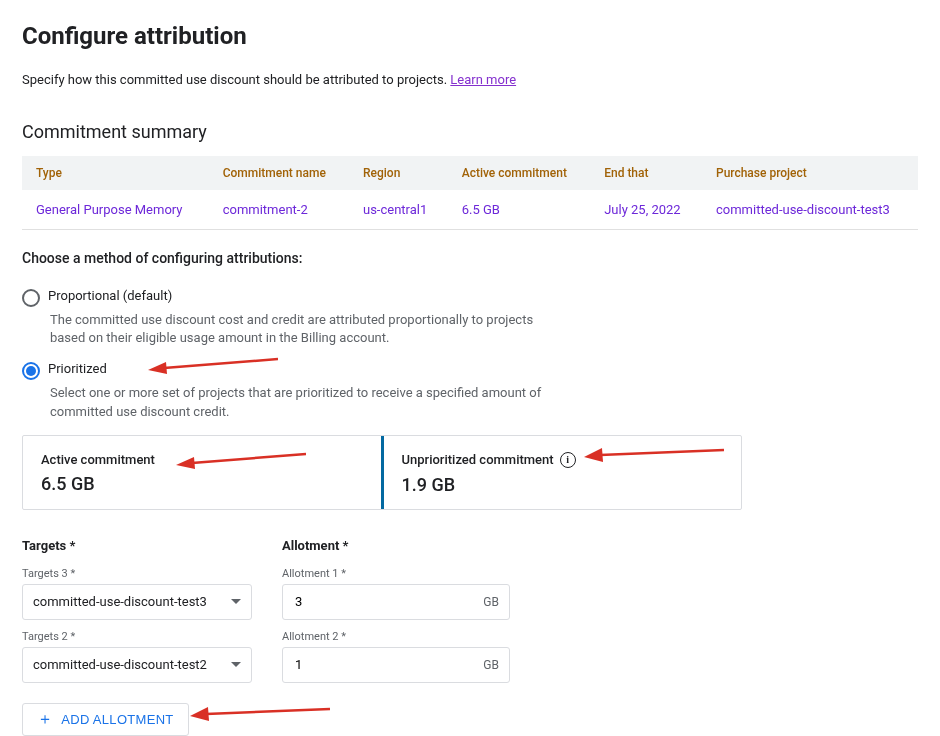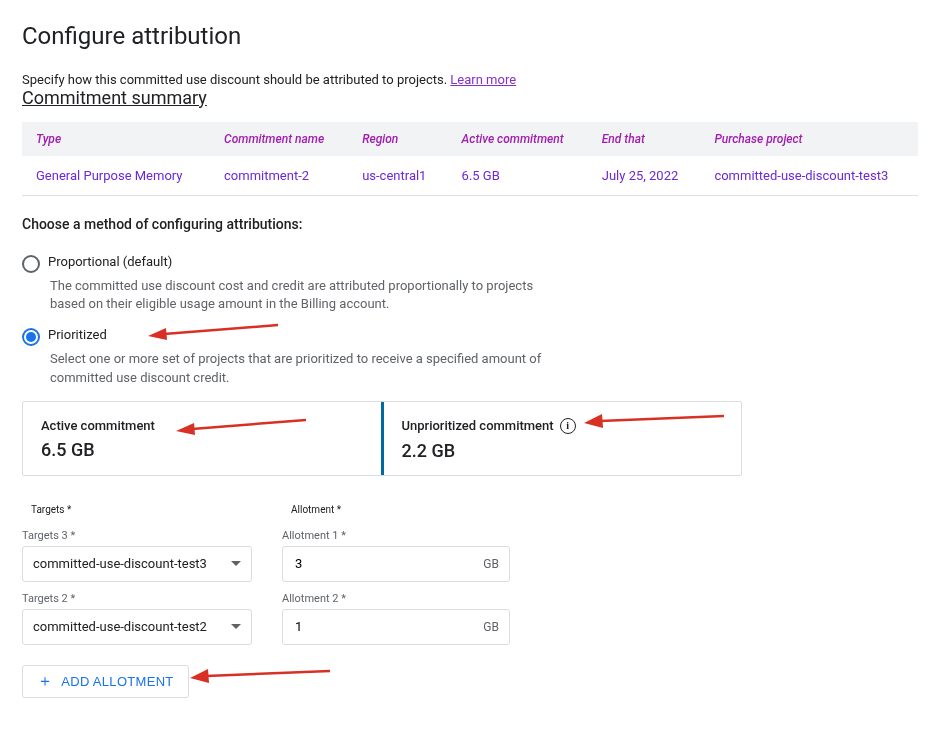--- a/index.html
+++ b/index.html
@@ -7,48 +7,46 @@
     margin: 0;
     padding: 22px;
     font-family: Roboto, "Helvetica Neue", Arial, sans-serif;
     color: #202124;
     font-size: 13px;
     background: #fff;
     width: 940px;
   }
   h1 {
     font-size: 24px;
-    font-weight: 400;
+    font-weight: 700;
     margin: 0 0 22px 0;
     letter-spacing: 0;
   }
-  .desc { font-size: 13px; }
+  .desc { font-size: 13px; margin-bottom: 34px; }
   .desc a, a.link { color: #8430ce; text-decoration: underline; }
   h2 {
     font-size: 18px;
     font-weight: 400;
     margin: 0 0 10px 0;
     padding-bottom: 4px;
-    text-decoration: underline;
   }
   table.summary {
     width: 100%;
     border-collapse: collapse;
     font-size: 13px;
     margin-bottom: 20px;
     border-bottom: 1px solid #e0e0e0;
   }
   table.summary th {
     background: #f1f3f4;
-    color: #a21caf;
+    color: #a16207;
     font-weight: 500;
     text-align: left;
     padding: 10px 14px;
     font-size: 12px;
-    font-style: italic;
   }
   table.summary td {
     padding: 12px 14px;
     color: #6d28d9;
   }
   .section-label { font-weight: 500; margin-bottom: 22px; font-size:14px; }
   .radio-block { display: flex; gap: 8px; margin-bottom: 4px; }
   .radio-circle {
     width: 18px; height: 18px; border-radius: 50%;
     border: 2px solid #5f6368;
@@ -77,21 +75,21 @@
   }
   .commit-card .col + .col { border-left:3px solid #0369a1; }
   .card-title { font-size:13px; font-weight:500; display:flex; align-items:center; gap:6px; }
   .card-value { font-size:18px; font-weight:500; margin-top:6px; }
   .info-icon {
     width:16px; height:16px; border:1.6px solid #202124; border-radius:50%;
     display:inline-flex; align-items:center; justify-content:center;
     font-size:10px; font-weight:700; font-family: serif;
   }
   .grid-row { display:flex; gap:30px; margin-bottom:4px; }
-  .col-head { font-weight:400; font-size:10px; margin-bottom:10px;margin-left:9px; }
+  .col-head { font-weight:700; font-size:13px; margin-bottom:10px; }
   .targets-col { width:230px; }
   .allot-col { width:228px; }
   .field-label { font-size:11px; color:#5f6368; margin:0 0 4px 0; font-weight:400; }
   .select, .textf {
     border:1px solid #dadce0; border-radius:3px;
     height:36px; display:flex; align-items:center;
     padding:0 10px; font-size:13px; background:#fff;
     margin-bottom:10px;
   }
   .select { justify-content:space-between; cursor:pointer; }
@@ -173,21 +171,21 @@
 <div class="commit-card rel">
   <div class="col">
     <div class="card-title">Active commitment</div>
     <div class="card-value">6.5 GB</div>
   </div>
   <div class="col">
     <div class="card-title">
       <span>Unprioritized commitment</span>
       <span class="info-icon">i</span>
     </div>
-    <div class="card-value">2.2 GB</div>
+    <div class="card-value">1.9 GB</div>
   </div>
   <svg class="arrow" style="left:153px;top:10px;" width="130" height="24">
     <line x1="130" y1="8" x2="16" y2="17" stroke="#d93025" stroke-width="2.5"></line>
     <polygon points="0,19 18,11 19,23" fill="#d93025"></polygon>
   </svg>
   <svg class="arrow" style="left:561px;top:4px;" width="140" height="24">
     <line x1="140" y1="10" x2="16" y2="15" stroke="#d93025" stroke-width="2.5"></line>
     <polygon points="0,17 18,8 19,22" fill="#d93025"></polygon>
   </svg>
 </div>

